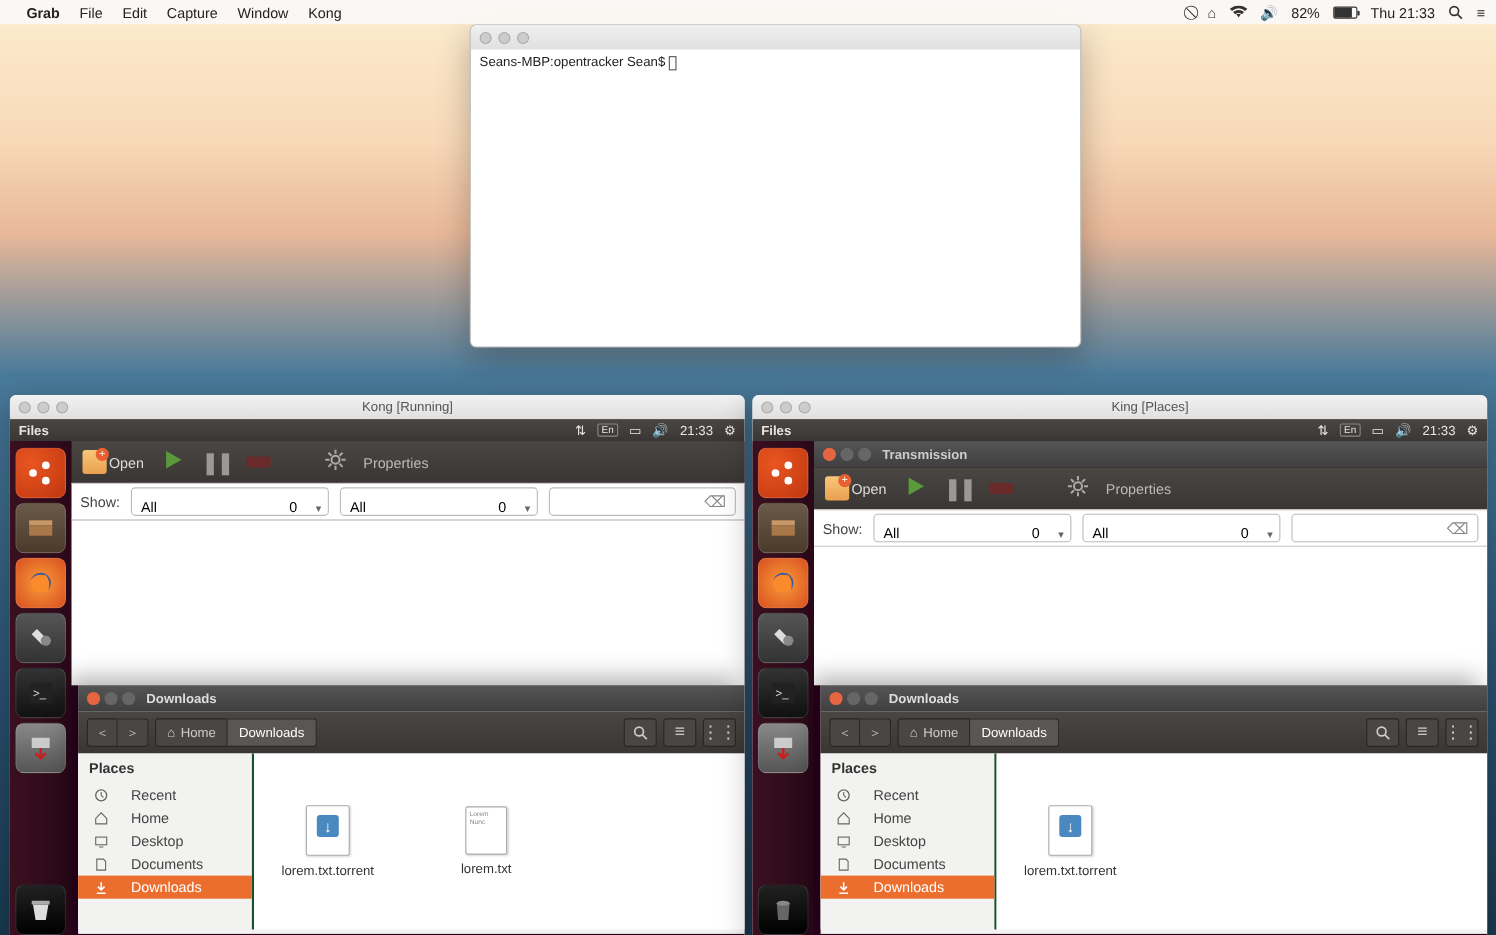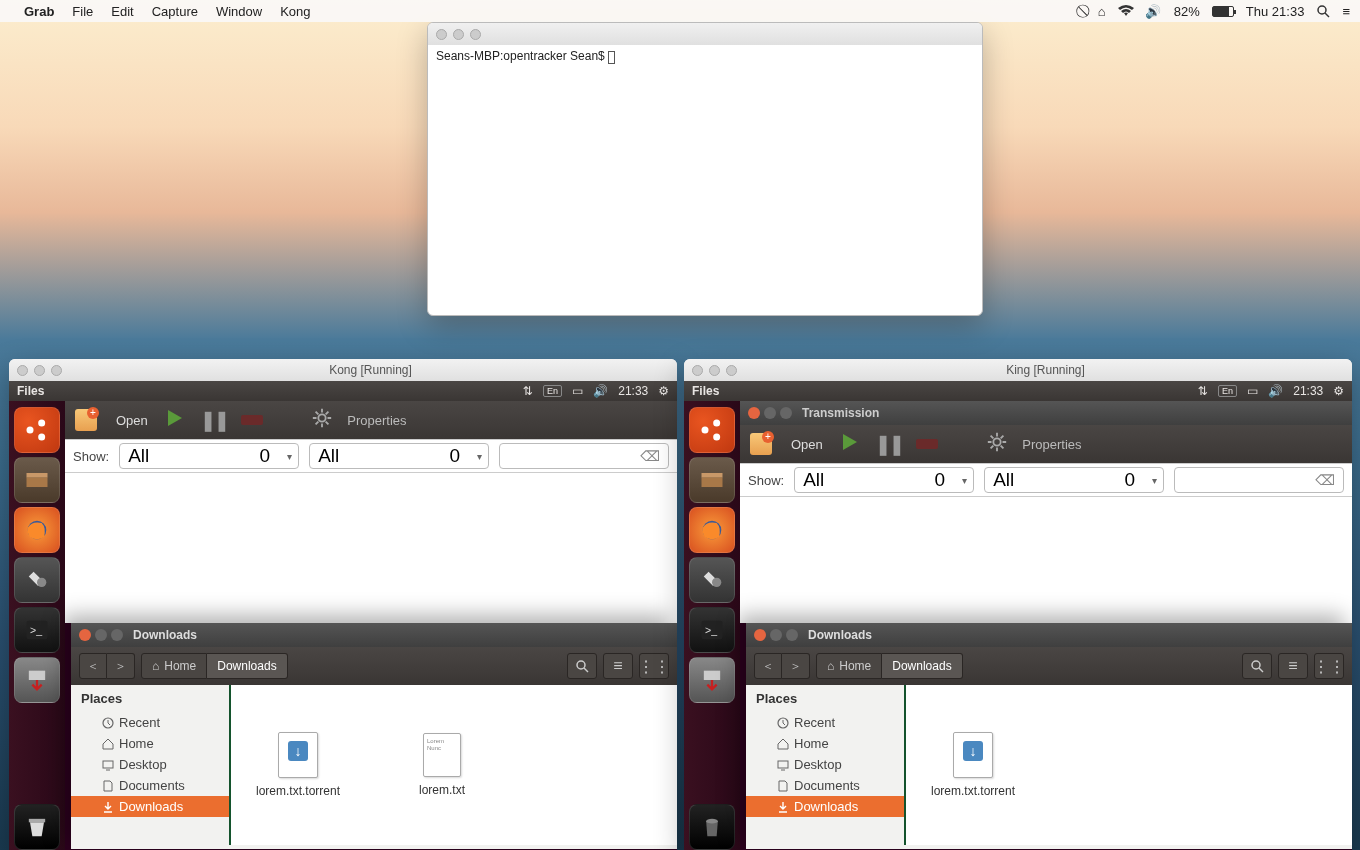--- a/index.html
+++ b/index.html
@@ -55,32 +55,32 @@
 
 .nested-titlebar { position: absolute; top: 0; left: 56px; right: 0; height: 24px; background: linear-gradient(#555,#3f3f3f); display: flex; align-items: center; padding: 0 8px; color: #ccc; font-size: 12px; font-weight: bold; }
 .nested-titlebar .dots { display: flex; gap: 4px; margin-right: 10px; }
 .nested-titlebar .xdot { width: 12px; height: 12px; border-radius: 50%; background: #666; }
 .nested-titlebar .xdot.close { background: #e56540; }
 
 
 .trans-toolbar { position: absolute; left: 56px; right: 0; background: linear-gradient(#4a4644,#3a3634); display: flex; align-items: center; padding: 0 10px; gap: 14px; height: 38px; }
 .trans-toolbar.top0 { top: 0; }
 .trans-toolbar.top24 { top: 24px; }
-.trans-toolbar .open-btn { display: flex; align-items: center; gap: 19px; color: #ddd; font-size: 13px; }
+.trans-toolbar .open-btn { display: flex; align-items: center; gap: 2px; color: #ddd; font-size: 13px; }
 .trans-toolbar .open-icon { width: 22px; height: 22px; background: linear-gradient(#f8c878,#e8a050); border-radius: 3px; position: relative; }
 .trans-toolbar .open-icon::before { content: "+"; position: absolute; top: -2px; right: -2px; background: #e86030; color: #fff; width: 12px; height: 12px; border-radius: 50%; font-size: 10px; line-height: 12px; text-align: center; }
 .trans-toolbar .play-btn svg { width: 24px; height: 24px; }
 .trans-toolbar .pause-btn { color: #999; font-size: 20px; letter-spacing: -3px; }
 .trans-toolbar .remove-btn { width: 22px; height: 10px; background: #6a2a2a; border-radius: 2px; }
 .trans-toolbar .gear svg { width: 22px; height: 22px; }
 .trans-toolbar .prop-label { color: #bbb; font-size: 13px; }
 
 .trans-filter { position: absolute; left: 56px; right: 0; background: #ffffff; border-top: 1px solid #ccc; border-bottom: 1px solid #ccc; display: flex; align-items: center; padding: 4px 8px; gap: 10px; height: 34px; }
 .trans-filter label { font-size: 13px; color: #444; }
-.trans-filter .combo { flex: 0 0 180px; border: 1px solid #bbb; border-radius: 4px; height: 26px; display: flex; align-items: center; padding: 0 8px; font-size: 19px; position: relative; }
+.trans-filter .combo { flex: 0 0 180px; border: 1px solid #bbb; border-radius: 4px; height: 26px; display: flex; align-items: flex-end; padding: 0 8px; font-size: 13px; position: relative; }
 .trans-filter .combo .count { margin-left: auto; margin-right: 20px; }
 .trans-filter .combo::after { content: "▾"; position: absolute; right: 6px; color: #666; font-size: 10px; }
 .trans-filter .search-box { flex: 1; border: 1px solid #bbb; border-radius: 4px; height: 26px; display: flex; align-items: center; justify-content: flex-end; padding: 0 8px; }
 .trans-filter .search-box .clear-icon { font-size: 14px; color: #888; }
 .trans-body { position: absolute; left: 56px; right: 0; background: #fff; bottom: 0; }
 
 
 .nautilus { position: absolute; left: 62px; right: 0; background: #f2f2f0; box-shadow: -8px -8px 20px rgba(0,0,0,0.3); }
 .naut-title { height: 24px; background: linear-gradient(#555,#3f3f3f); display: flex; align-items: center; padding: 0 8px; color: #ddd; font-size: 12px; font-weight: bold; }
 .naut-title .dots { display: flex; gap: 4px; margin-right: 10px; }
@@ -94,21 +94,21 @@
 .breadcrumb { display: flex; }
 .crumb { height: 26px; padding: 0 10px; border: 1px solid #2a2624; background: #4a4643; color: #ccc; display: flex; align-items: center; gap: 5px; font-size: 12px; }
 .crumb.active { background: #5a5653; color: #fff; }
 .crumb:first-child { border-radius: 3px 0 0 3px; }
 .crumb:last-child { border-radius: 0 3px 3px 0; border-left: none; }
 .naut-toolbar .spacer { flex: 1; }
 .naut-tool-btn { width: 30px; height: 26px; background: #4a4643; border: 1px solid #2a2624; border-radius: 3px; color: #ccc; display: flex; align-items: center; justify-content: center; }
 .naut-body { display: flex; height: 160px; }
 .naut-sidebar { width: 160px; background: #f2f2f0; border-right: 2px solid #14532d; }
 .naut-sidebar .header { font-weight: bold; font-size: 13px; padding: 6px 10px; color: #333; }
-.naut-sidebar .place { padding: 3px 30px; font-size: 13px; color: #444; display: flex; align-items: center; gap: 4px; }
+.naut-sidebar .place { padding: 3px 14px; font-size: 13px; color: #444; display: flex; align-items: center; gap: 20px; }
 .naut-sidebar .place.active { background: #eb6e2f; color: #fff; }
 .naut-sidebar .place svg { width: 14px; height: 14px; flex-shrink: 0; }
 .naut-content { flex: 1; background: #fff; padding: 12px; display: flex; gap: 34px; align-items: center; }
 .file-item { display: flex; flex-direction: column; align-items: center; gap: 6px; width: 110px; font-size: 12px; color: #333; }
 .file-icon-torrent { width: 40px; height: 46px; background: #fff; border: 1px solid #aaa; border-radius: 2px; position: relative; box-shadow: 1px 1px 2px rgba(0,0,0,0.15); }
 .file-icon-torrent::after { content: "↓"; position: absolute; top: 8px; left: 9px; width: 20px; height: 20px; background: #4a88c0; color: #fff; border-radius: 3px; font-size: 14px; line-height: 20px; text-align: center; }
 .file-icon-txt { width: 38px; height: 44px; background: #fff; border: 1px solid #aaa; border-radius: 2px; padding: 4px 3px; font-size: 6px; line-height: 7px; color: #888; box-shadow: 1px 1px 2px rgba(0,0,0,0.15); overflow: hidden; }
 
 .battery-icon { display: inline-block; width: 22px; height: 11px; border: 1px solid #333; border-radius: 2px; position: relative; }
 .battery-icon::after { content: ""; position: absolute; right: -3px; top: 3px; width: 2px; height: 4px; background: #333; }
@@ -356,21 +356,21 @@
   </div>
 </div>
 
 <div class="vm-window vm-right">
   <div class="vm-title">
     <div class="dots">
       <span class="dot"></span>
       <span class="dot"></span>
       <span class="dot"></span>
     </div>
-    <div class="title-text">King [Running]</div>
+    <div class="title-text">King [Places]</div>
   </div>
   <div class="ubuntu-panel">
     <span class="panel-title">Files</span>
     <span class="spacer"></span>
     <div class="panel-icons">
       <span>⇅</span>
       <span class="indicator-box">En</span>
       <span>▭</span>
       <span>🔊</span>
       <span>21:33</span>

